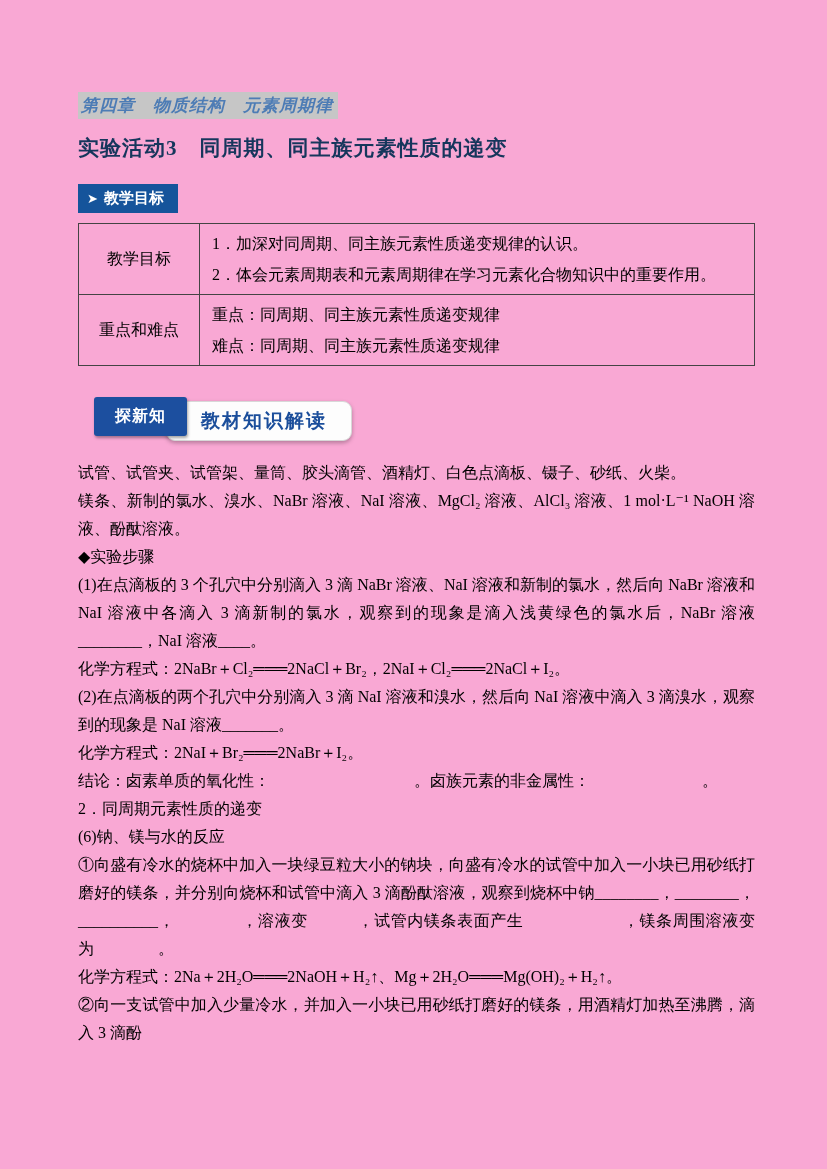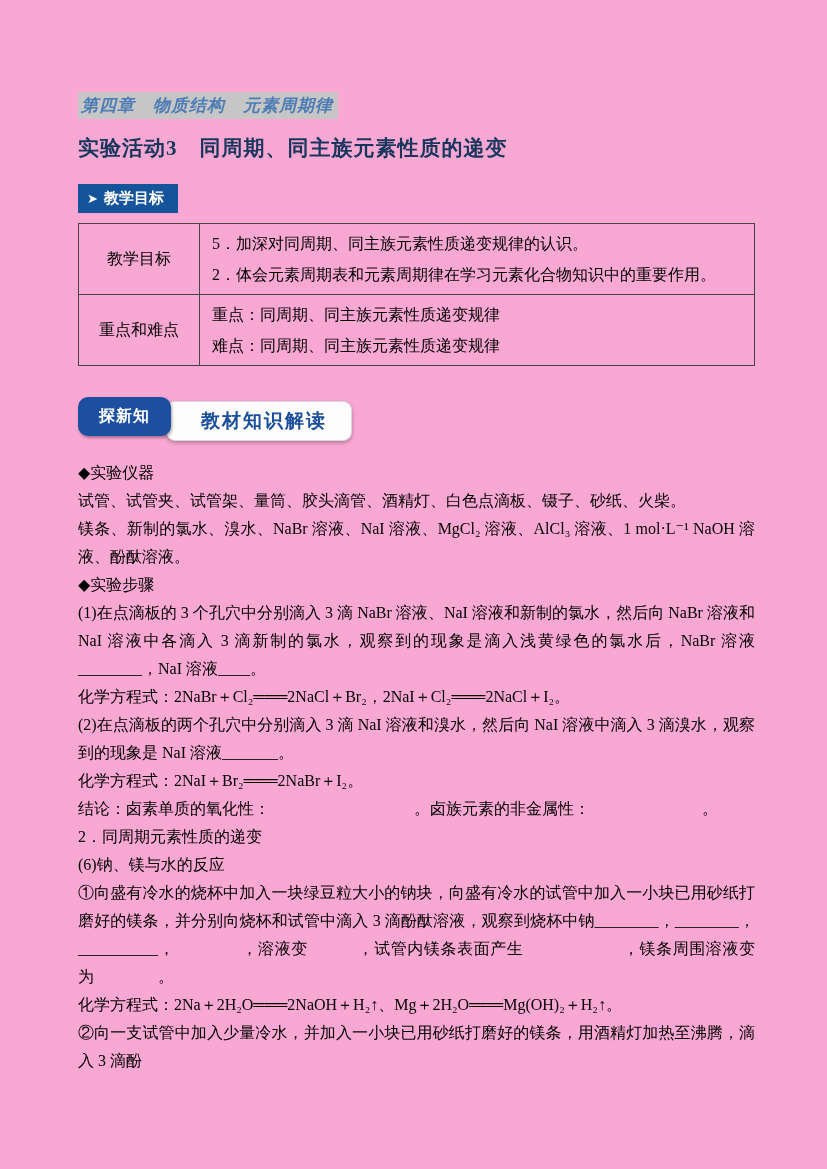--- a/index.html
+++ b/index.html
@@ -42,22 +42,22 @@
     position:absolute;left:88px;top:4px;background:#fdfdfd;
     border:1px solid #d8d8d8;border-radius:9px;
     padding:6px 24px 6px 34px;
     font-family:"Liberation Sans","DejaVu Sans",sans-serif;
     font-weight:bold;color:#1b4e9b;font-size:19px;letter-spacing:2px;
     box-shadow:0 2px 4px rgba(0,0,0,0.28);
     white-space:nowrap;
     text-align:center;
   }
   .explore-pill{
-    position:absolute;left:0;top:0;background:#1c4f9f;color:#fff;
-    border-radius:10px;padding:9px 21px;
+    position:absolute;left:16px;top:0;background:#1c4f9f;color:#fff;
+    border-radius:3px;padding:9px 21px;
     font-family:"Liberation Sans","DejaVu Sans",sans-serif;
     font-size:16px;font-weight:bold;letter-spacing:1px;
     box-shadow:1px 2px 3px rgba(0,0,0,0.35);
     white-space:nowrap;
   }
   
   .content{margin-top:16px;font-size:16px;line-height:28px;text-align:justify;}
   .content p{margin:0;}
 </style>
 </head>
@@ -75,41 +75,40 @@
     <div class="goal-badge">
       <span class="arrow">➤</span>
       <span>教学目标</span>
     </div>
 
     <table class="goal-table">
       <tbody>
         <tr>
           <td class="tlabel">教学目标</td>
           <td>
-            <p class="cellline">5．加深对同周期、同主族元素性质递变规律的认识。</p>
+            <p class="cellline">1．加深对同周期、同主族元素性质递变规律的认识。</p>
             <p class="cellline">2．体会元素周期表和元素周期律在学习元素化合物知识中的重要作用。</p>
           </td>
         </tr>
         <tr>
           <td class="tlabel">重点和难点</td>
           <td>
             <p class="cellline">重点：同周期、同主族元素性质递变规律</p>
             <p class="cellline">难点：同周期、同主族元素性质递变规律</p>
           </td>
         </tr>
       </tbody>
     </table>
 
     <div class="explore-row">
       <div class="explore-tab">教材知识解读</div>
       <div class="explore-pill">探新知</div>
     </div>
 
     <div class="content">
-      <p>◆实验仪器</p>
       <p>试管、试管夹、试管架、量筒、胶头滴管、酒精灯、白色点滴板、镊子、砂纸、火柴。</p>
       <p>镁条、新制的氯水、溴水、NaBr 溶液、NaI 溶液、MgCl₂ 溶液、AlCl₃ 溶液、1 mol·L⁻¹ NaOH 溶液、酚酞溶液。</p>
       <p>◆实验步骤</p>
       <p>(1)在点滴板的 3 个孔穴中分别滴入 3 滴 NaBr 溶液、NaI 溶液和新制的氯水，然后向 NaBr 溶液和 NaI 溶液中各滴入 3 滴新制的氯水，观察到的现象是滴入浅黄绿色的氯水后，NaBr 溶液________，NaI 溶液____。</p>
       <p>化学方程式：2NaBr＋Cl₂═══2NaCl＋Br₂，2NaI＋Cl₂═══2NaCl＋I₂。</p>
       <p>(2)在点滴板的两个孔穴中分别滴入 3 滴 NaI 溶液和溴水，然后向 NaI 溶液中滴入 3 滴溴水，观察到的现象是 NaI 溶液_______。</p>
       <p>化学方程式：2NaI＋Br₂═══2NaBr＋I₂。</p>
       <p>结论：卤素单质的氧化性：　　　　　　　　　。卤族元素的非金属性：　　　　　　　。</p>
       <p>2．同周期元素性质的递变</p>
       <p>(6)钠、镁与水的反应</p>

